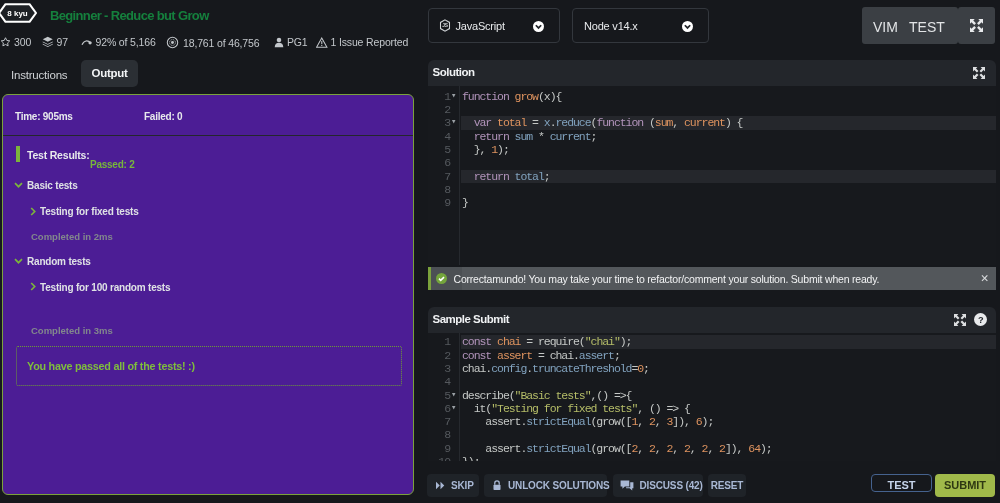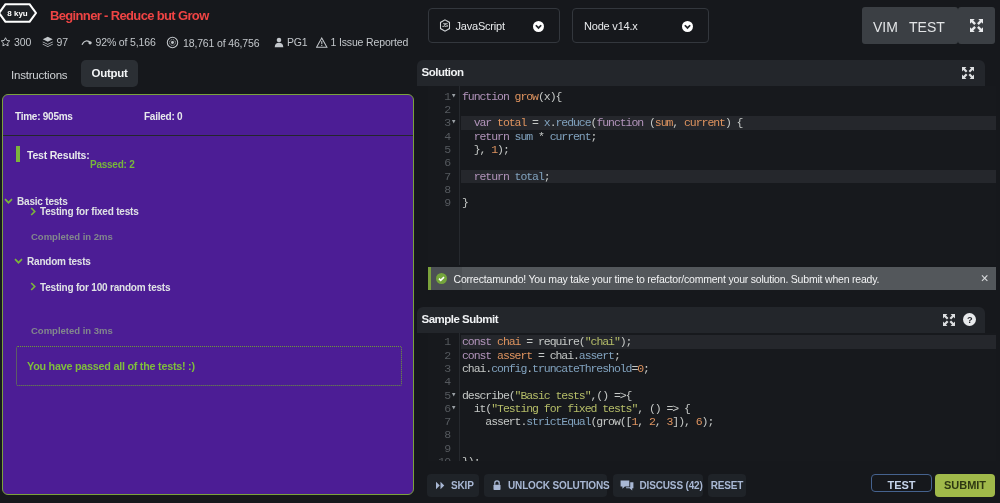--- a/index.html
+++ b/index.html
@@ -3,21 +3,21 @@
 <meta charset="utf-8">
 <style>
 * { margin:0; padding:0; box-sizing:border-box; }
 html,body { width:1000px; height:503px; background:#16181c; overflow:hidden;
   font-family:"Liberation Sans", sans-serif; }
 .abs { position:absolute; }
 svg { display:block; }
 
 
 #badge { left:-2px; top:2px; }
-#title { left:50px; top:8px; font-size:13px; font-weight:bold; color:#ef4444; letter-spacing:-0.65px; }
+#title { left:50px; top:8px; font-size:13px; font-weight:bold; color:#15803d; letter-spacing:-0.65px; }
 #stats { left:0; top:36px; height:14px; width:420px; font-size:10.5px; color:#c3c7cb; letter-spacing:-0.15px; }
 #stats .it { position:absolute; top:0; display:flex; align-items:center; }
 
 
 
 #tab-instructions { left:11px; top:69px; font-size:11.5px; letter-spacing:-0.2px; color:#cfd2d5; }
 #tab-output { left:81px; top:60px; width:57px; height:27px; background:#2b2f34; border-radius:5px;
   color:#f2f4f6; font-size:11.5px; font-weight:bold; letter-spacing:-0.3px; text-align:center; line-height:27px; }
 
 
@@ -41,21 +41,21 @@
 .ddbox { position:absolute; height:35px; border:1px solid #33373d; border-radius:4px;
   display:flex; align-items:center; font-size:11px; letter-spacing:-0.2px; color:#e8eaec; }
 #dd1 { left:428px; top:8px; width:132px; }
 #dd2 { left:572px; top:8px; width:137px; }
 #vimbox { left:862px; top:7px; width:96px; height:37px; background:#3b3f44; border-radius:3px;
   font-size:14px; color:#e2e4e6; }
 #vimbox span { position:absolute; top:12px; }
 #expand1 { left:958px; top:7px; width:37px; height:37px; background:#3b3f44; border-radius:3px; }
 
 
-.phead { position:absolute; left:417px; width:568px; height:26px; background:#23262b;
+.phead { position:absolute; left:428px; width:568px; height:26px; background:#23262b;
   border-radius:6px 6px 0 0; font-size:11.5px; font-weight:bold; letter-spacing:-0.5px; color:#f0f2f4; }
 .phead .pt { position:absolute; left:4.5px; top:6px; }
 .code-area { position:absolute; left:428px; width:568px; background:#17191d; overflow:hidden;
   font-family:"Liberation Mono", monospace; font-size:11.5px; letter-spacing:-1.06px; line-height:13.3px; }
 .gut { position:absolute; left:0; top:0; width:32px; height:100%; border-right:1px solid #26292e; }
 .ln { position:absolute; width:22px; text-align:right; color:#55595e; }
 .fold { position:absolute; left:23px; color:#9aa0a5; font-size:9px; letter-spacing:0; }
 .cl { position:absolute; left:34px; white-space:pre; color:#c5c8c6; }
 .hl { position:absolute; left:33px; right:0; height:13.3px; background:#25272c; }
 .kw { color:#b294bb; } .def { color:#de935f; } .num { color:#de935f; }
@@ -150,21 +150,21 @@
   <div id="time-row">
       <span style="left:12px">Time: 905ms</span>
       <span class="green" style="left:87px">Passed: 2</span>
       <span style="left:141px">Failed: 0</span>
     </div>
   <div id="osep"></div>
   <div id="tr-label">
       <span class="bar"></span>
       <span class="t">Test Results:</span>
     </div>
-  <div class="sect" style="left:1px; top:84px;margin-top:16px;"><svg width="9" height="6" viewBox="0 0 9 6">
+  <div class="sect" style="left:11px; top:84px;"><svg width="9" height="6" viewBox="0 0 9 6">
         <path d="M1 1.2 4.5 4.7 8 1.2" fill="none" stroke="#7cb43c" stroke-width="1.7"></path>
       </svg>Basic tests</div>
   <div class="sect" style="left:27px; top:110.5px;"><svg width="6" height="9" viewBox="0 0 6 9">
         <path d="M1.2 1 4.7 4.5 1.2 8" fill="none" stroke="#7cb43c" stroke-width="1.7"></path>
       </svg>Testing for fixed tests</div>
   <div class="compl" style="left:28px; top:136.5px;">Completed in 2ms</div>
   <div class="sect" style="left:11px; top:160px;"><svg width="9" height="6" viewBox="0 0 9 6">
         <path d="M1 1.2 4.5 4.7 8 1.2" fill="none" stroke="#7cb43c" stroke-width="1.7"></path>
       </svg>Random tests</div>
   <div class="sect" style="left:27px; top:186px;"><svg width="6" height="9" viewBox="0 0 6 9">
@@ -281,20 +281,21 @@
   <div class="ln" style="top:82.1px">7</div>
   <div class="ln" style="top:95.4px">8</div>
   <div class="ln" style="top:108.7px">9</div>
   <div class="ln" style="top:122px">10</div>
   <div class="cl" style="top:2.3px"><span class="kw">const</span> <span class="def">chai</span> = require(<span class="str">"chai"</span>);</div>
   <div class="cl" style="top:15.6px"><span class="kw">const</span> <span class="def">assert</span> = chai.<span class="prop">assert</span>;</div>
   <div class="cl" style="top:28.9px">chai.<span class="prop">config</span>.<span class="prop">truncateThreshold</span>=<span class="num">0</span>;</div>
   <div class="cl" style="top:55.5px">describe(<span class="str">"Basic tests"</span>,() =&gt;{</div>
   <div class="cl" style="top:68.8px">  it(<span class="str">"Testing for fixed tests"</span>, () =&gt; {</div>
   <div class="cl" style="top:82.1px">    assert.<span class="prop">strictEqual</span>(grow([<span class="num">1</span>, <span class="num">2</span>, <span class="num">3</span>]), <span class="num">6</span>);</div>
+  <div class="cl" style="top:108.7px">    assert.<span class="prop">strictEqual</span>(grow([<span class="num">2</span>, <span class="num">2</span>, <span class="num">2</span>, <span class="num">2</span>, <span class="num">2</span>, <span class="num">2</span>]), <span class="num">64</span>);</div>
   <div class="cl" style="top:122px">});</div>
 </div>
 
 <div id="b-skip" class="bbtn">
   <svg style="margin:0 6px 0 9px" width="9" height="9" viewBox="0 0 12 10">
       <g fill="#a9b8d4">
         <path d="M0 0l5 5-5 5z"></path>
         <path d="M6 0l5 5-5 5z"></path>
       </g>
     </svg>SKIP</div>

